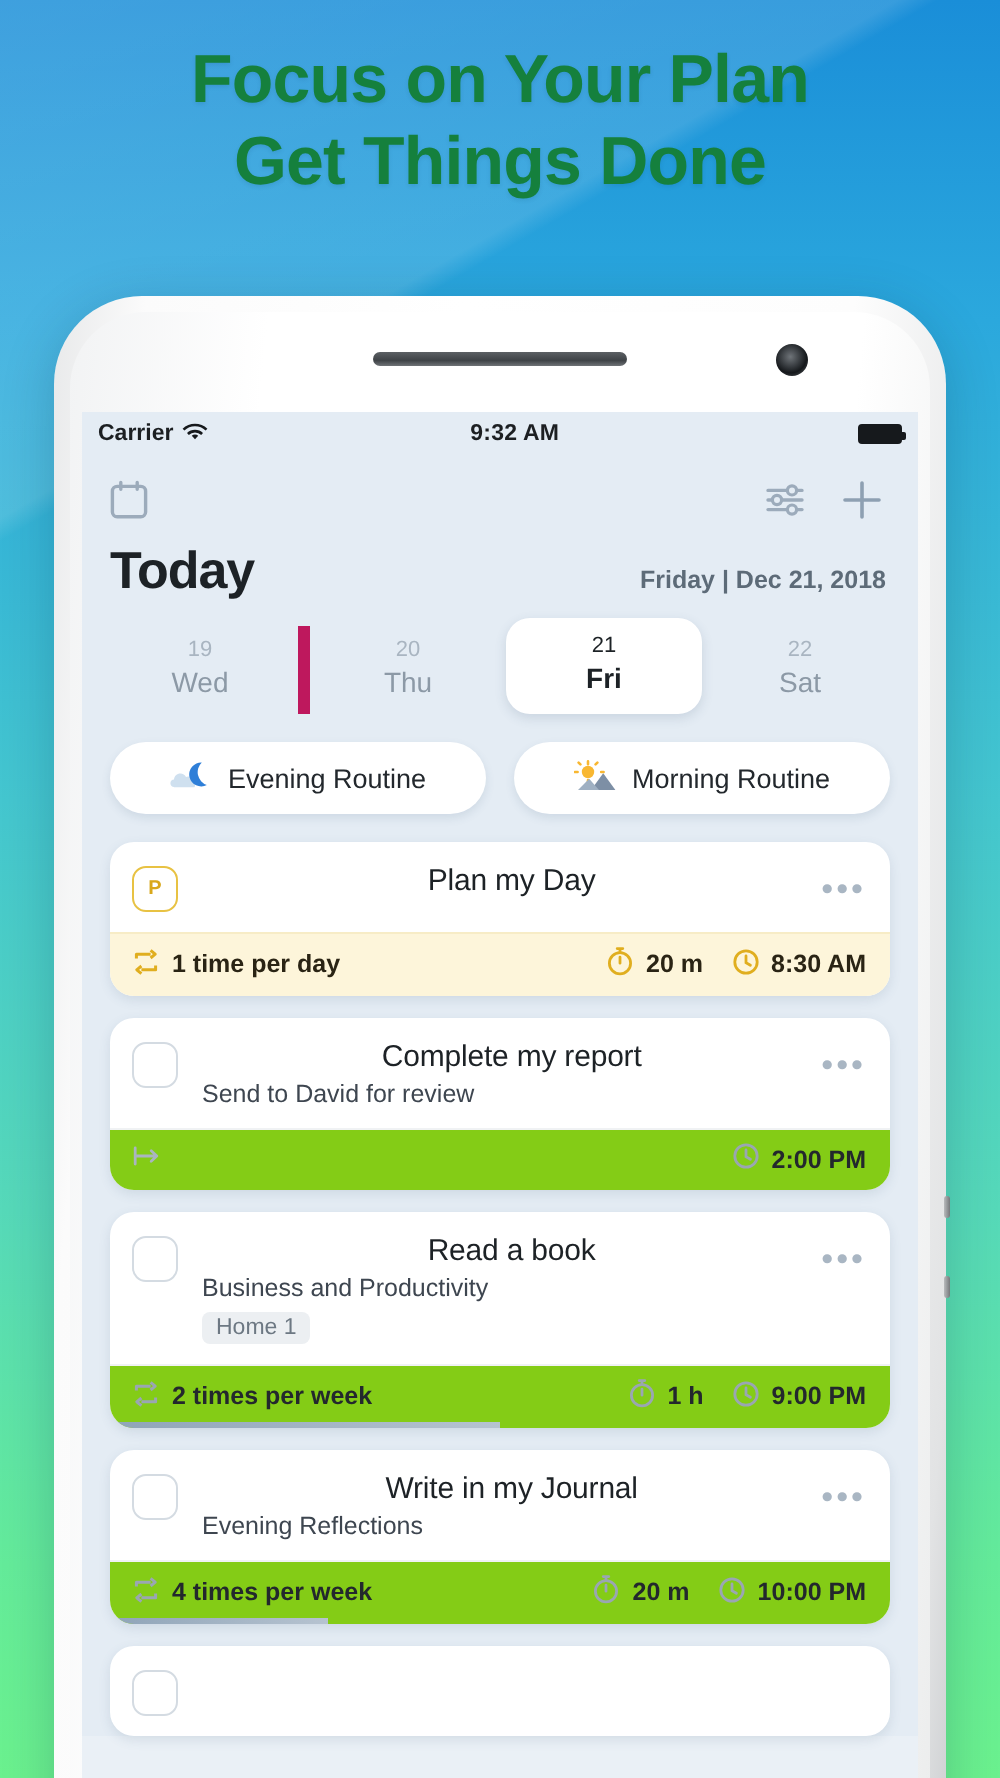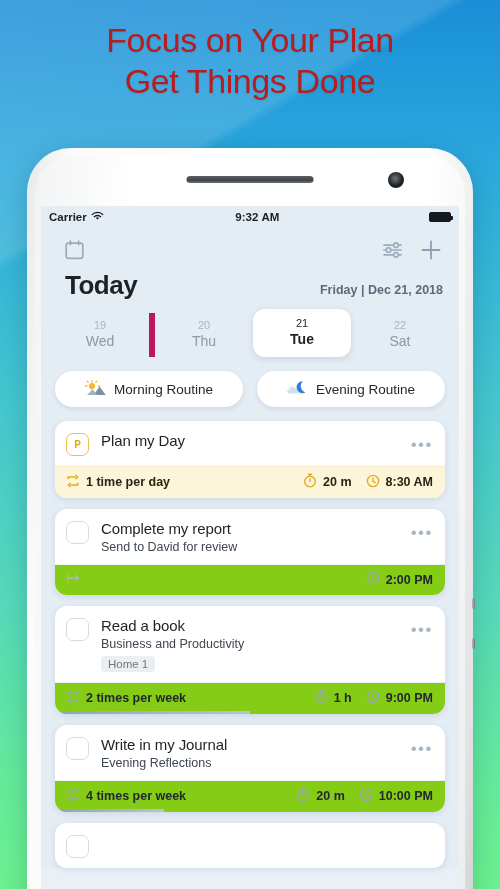--- a/index.html
+++ b/index.html
@@ -10,22 +10,22 @@
     position:relative;
   }
   
   .bg-diag {
     position:absolute; left:0; top:0; width:500px; height:889px;
     background:linear-gradient(150deg, rgba(255,255,255,0.16) 0%, rgba(255,255,255,0.13) 22%, rgba(255,255,255,0) 23%, rgba(255,255,255,0) 100%);
     pointer-events:none;
   }
   .headline {
     position:absolute; left:0; top:20px; width:500px;
-    text-align:center; color:#b91c1c;
-    font-size:34px; font-weight:normal; line-height:1.22;
+    text-align:center; color:#15803d;
+    font-size:34px; font-weight:bold; line-height:1.22;
     letter-spacing:-0.4px;
     text-shadow:0 1px 2px rgba(0,60,100,0.12);
   }
 
   
   .phone {
     position:absolute; left:27px; top:148px;
     width:446px; height:770px;
     background:linear-gradient(95deg,#e8e9ea 0%,#fbfbfb 9%,#ffffff 40%,#fdfdfd 78%,#e2e3e4 96%,#cfd1d3 100%);
     border-radius:44px 44px 8px 8px;
@@ -74,21 +74,21 @@
   .batt {
     width:22px; height:10px; border:1px solid #16191c; border-radius:2px;
     position:relative; background:#16191c;
   }
   .batt:after {
     content:""; position:absolute; right:-3px; top:3px; width:2px; height:4px;
     background:#16191c; border-radius:0 1px 1px 0;
   }
 
   .app-header {
-    background:#e4ecf4; padding:6px 16px 0 24px;
+    background:#e4ecf4; padding:6px 16px 0 14px;
   }
   .hdr-icons { display:flex; align-items:center; height:32px; }
   .hdr-icons .spacer { flex:1; }
   .icon-btn { color:#9cabbb; display:flex; align-items:center; }
   .icon-btn.plus { color:#8ea0b2; margin-left:16px; }
 
   .title-row {
     display:flex; align-items:flex-end; justify-content:space-between;
     padding:4px 0 12px 0;
   }
@@ -137,21 +137,21 @@
   .chk {
     width:23px; height:23px; border-radius:7px; border:1.6px solid #d4dbe2;
     flex:0 0 auto; margin-top:1px; background:#fff;
   }
   .chk.badge {
     border-color:#e8c243; color:#d9a81c;
     display:flex; align-items:center; justify-content:center;
     font-size:10px; font-weight:bold;
   }
   .card-text { flex:1; padding-left:12px; }
-  .t-title { font-size:15px; color:#1d2226; font-weight:normal; letter-spacing:-0.1px; }
+  .t-title { font-size:15px; color:#1d2226; font-weight:normal; letter-spacing:-0.1px;text-align:center; }
   .t-sub { font-size:12.5px; color:#3e4650; margin-top:3px; }
   .t-tag {
     display:inline-block; margin-top:5px; padding:2px 7px;
     background:#eceff2; border-radius:4px; font-size:11.5px; color:#6d7883;
   }
   .dots { color:#a9b6c3; font-size:17px; letter-spacing:1.5px; line-height:1; padding-top:4px;}
 
   .card-footer {
     display:flex; align-items:center; padding:6px 12px 7px 11px;
     border-top:1px solid #f0f2f4; background:#84cc16;
@@ -236,51 +236,51 @@
         <div class="day">
           <div class="num">19</div>
           <div class="dow">Wed</div>
         </div>
         <div class="day">
           <div class="num">20</div>
           <div class="dow">Thu</div>
         </div>
         <div class="day sel">
           <div class="num">21</div>
-          <div class="dow">Tue</div>
+          <div class="dow">Fri</div>
         </div>
         <div class="day">
           <div class="num">22</div>
           <div class="dow">Sat</div>
         </div>
       </div>
 
     <div class="routines">
+      <div class="routine">
+        <span>
+          <svg width="21" height="16" viewBox="0 0 21 16">
+            <path d="M2 13.5c-1 0-1.8-.8-1.8-1.9 0-1 .8-1.8 1.8-1.8.1-1.7 1.5-3 3.2-3 1.2 0 2.3.7 2.8 1.7.3-.1.6-.2 1-.2 1.2 0 2.2 1 2.2 2.2 0 .1 0 .3-.1.4.8.2 1.4 1 1.4 1.8 0 .4-.1.7-.3.9H2Z" fill="#cfe0ef"></path>
+            <path d="M15.9 1.2a6 6 0 1 0 2.5 11.3A6.8 6.8 0 0 1 15.9 1.2Z" fill="#2f7fd8"></path>
+          </svg>
+        </span>
+        <span>Evening Routine</span>
+      </div>
       <div class="routine">
         <span>
           <svg width="21" height="16" viewBox="0 0 21 16">
             <circle cx="7" cy="6" r="3.1" fill="#f8b731"></circle>
             <g stroke="#f8b731" stroke-width="1.3" stroke-linecap="round">
               <path d="M7 .7v1.4M7 10v1.2M1.8 6h-1.4M13.6 6h1.2M3.2 2.2l-.9-.9M10.8 2.2l.9-.9"></path>
             </g>
             <path d="M8.5 15h12.2L14.6 6.6Z" fill="#7d8fa5"></path>
             <path d="M2 15h10.5L7.6 9.4Z" fill="#9fb0c2"></path>
           </svg>
         </span>
         <span>Morning Routine</span>
       </div>
-      <div class="routine">
-        <span>
-          <svg width="21" height="16" viewBox="0 0 21 16">
-            <path d="M2 13.5c-1 0-1.8-.8-1.8-1.9 0-1 .8-1.8 1.8-1.8.1-1.7 1.5-3 3.2-3 1.2 0 2.3.7 2.8 1.7.3-.1.6-.2 1-.2 1.2 0 2.2 1 2.2 2.2 0 .1 0 .3-.1.4.8.2 1.4 1 1.4 1.8 0 .4-.1.7-.3.9H2Z" fill="#cfe0ef"></path>
-            <path d="M15.9 1.2a6 6 0 1 0 2.5 11.3A6.8 6.8 0 0 1 15.9 1.2Z" fill="#2f7fd8"></path>
-          </svg>
-        </span>
-        <span>Evening Routine</span>
-      </div>
     </div>
 
     <div class="task-list">
         <div class="card amber">
           <div class="card-body">
             <div class="chk badge">P</div>
             <div class="card-text">
               <div class="t-title">Plan my Day</div>
             </div>
             <div class="dots">•••</div>

